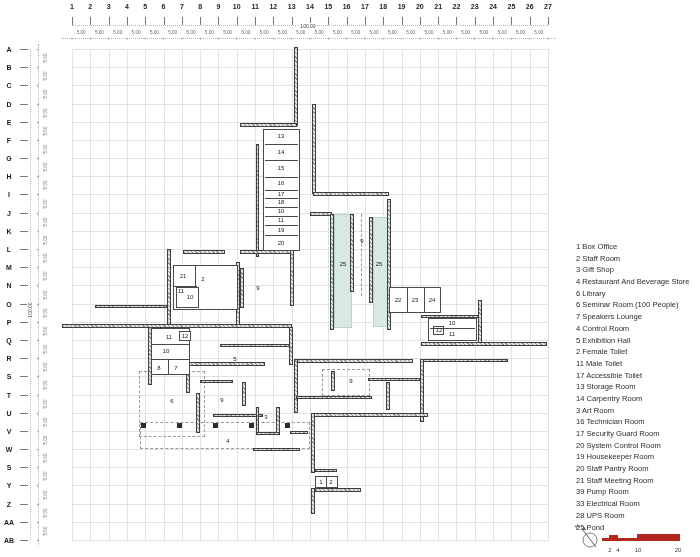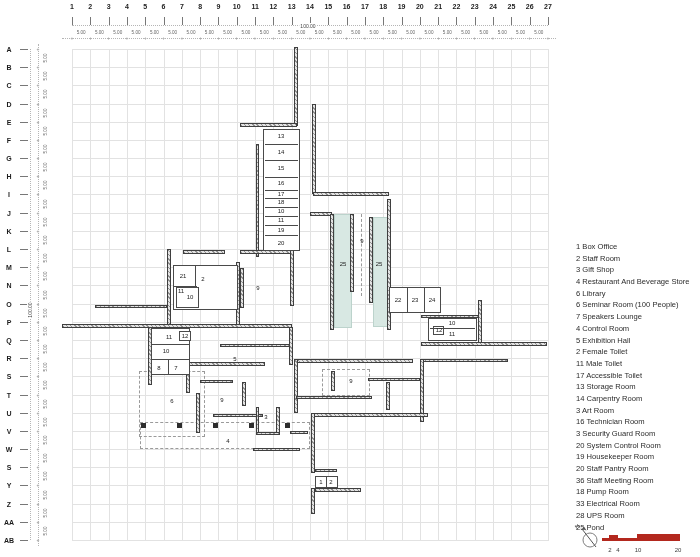--- a/index.html
+++ b/index.html
@@ -407,26 +407,26 @@
       <div class="leg-item">7 Speakers Lounge</div>
       <div class="leg-item">4 Control Room</div>
       <div class="leg-item">5 Exhibition Hall</div>
       <div class="leg-item">2 Female Toilet</div>
       <div class="leg-item">11 Male Toilet</div>
       <div class="leg-item">17 Accessible Toilet</div>
       <div class="leg-item">13 Storage Room</div>
       <div class="leg-item">14 Carpentry Room</div>
       <div class="leg-item">3 Art Room</div>
       <div class="leg-item">16 Technician Room</div>
-      <div class="leg-item">3 Security Guard Room</div>
+      <div class="leg-item">17 Security Guard Room</div>
       <div class="leg-item">20 System Control Room</div>
       <div class="leg-item">19 Housekeeper Room</div>
       <div class="leg-item">20 Staff Pantry Room</div>
-      <div class="leg-item">36 Staff Meeting Room</div>
-      <div class="leg-item">18 Pump Room</div>
+      <div class="leg-item">21 Staff Meeting Room</div>
+      <div class="leg-item">39 Pump Room</div>
       <div class="leg-item">33 Electrical Room</div>
       <div class="leg-item">28 UPS Room</div>
       <div class="leg-item">25 Pond</div>
     </div>
 
   <svg class="abs" style="left:572px;top:518px;" width="34" height="36" viewBox="0 0 34 36">
     <circle cx="18" cy="22" r="7" fill="none" stroke="#808080" stroke-width="1"></circle>
     <line x1="24" y1="29" x2="10" y2="11" stroke="#555" stroke-width="1"></line>
     <polygon points="10,11 14.5,12.5 11.8,8.2" fill="#555"></polygon>
     <text x="3" y="10" font-size="6" fill="#444" font-family="Liberation Sans, sans-serif" transform="rotate(-40 6 8)">N</text>

